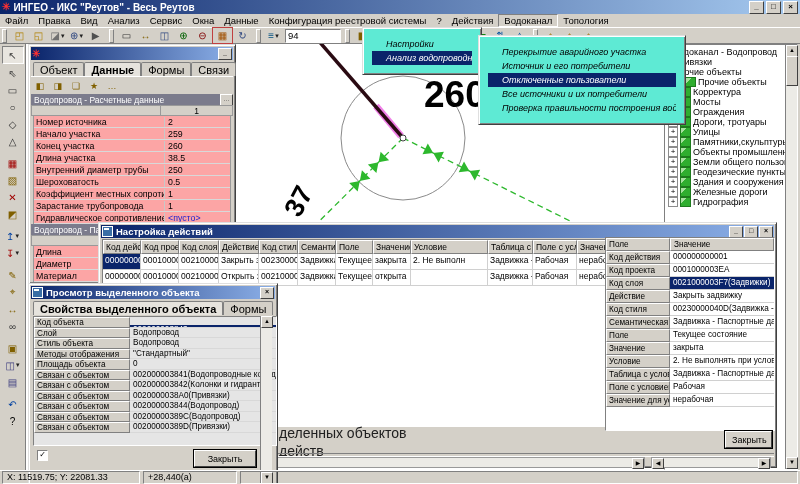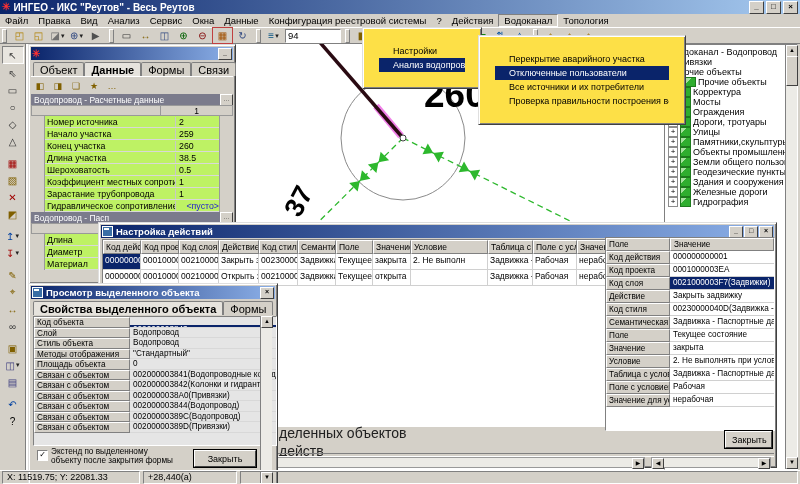--- a/index.html
+++ b/index.html
@@ -55,25 +55,25 @@
   .ptabs{display:flex;margin:2px 2px 0 4px;height:14px;}
   .ptab{padding:1px 6px 0 6px;font-size:11px;border:1px solid #808080;border-bottom:none;background:#d4d0c8;border-top-left-radius:2px;border-top-right-radius:2px;white-space:nowrap;}
   .ptab.on{font-weight:bold;background:#e6e3dd;}
   .ptools{display:flex;align-items:center;height:17px;border-top:1px solid #fff;margin:0 2px;}
   .pbtn{width:18px;height:14px;display:flex;align-items:center;justify-content:center;font-size:9px;color:#806000;}
   .shead{height:11px;background:#7b7b8c;color:#fff;font-size:8.5px;display:flex;align-items:center;padding-left:3px;margin:0 2px;position:relative;white-space:nowrap;overflow:hidden;}
   .shbtn{position:absolute;right:0;top:0;width:11px;height:11px;background:#d4d0c8;border:1px solid;border-color:#fff #404040 #404040 #fff;color:#000;font-size:6px;text-align:center;line-height:9px;}
   .pcolhead{display:flex;height:11px;margin:0 2px;font-size:8.5px;background:#d4d0c8;}
   .pch1{width:128px;border:1px solid #999;}
   .pch2{flex:1;border:1px solid #999;border-left:none;text-align:center;}
-  .prows{margin:0 15px;background:#bef264;border-left:1px solid #999;border-right:1px solid #999;}
+  .prows{margin:0 4px;background:#fca5a5;border-left:1px solid #999;border-right:1px solid #999;}
   .prow{display:flex;height:11px;border-bottom:1px solid #d8d8d8;font-size:8.8px;align-items:center;}
   .plbl{width:128px;padding-left:2px;white-space:nowrap;overflow:hidden;flex:none;border-right:1px solid #c8c8c8;}
   .pval{flex:1;padding-left:3px;white-space:nowrap;overflow:hidden;}
-  .pval.empty{color:#2222cc;text-align:right;}
+  .pval.empty{color:#2222cc;}
   
   #actions{left:98px;top:222px;width:679px;height:246px;}
   #atable{position:absolute;left:3px;top:16px;width:671px;height:186px;background:#fff;border:1px solid;border-color:#808080 #fff #fff #808080;overflow:hidden;}
   .arow{display:flex;height:16px;}
   .arow.hdr{height:14px;}
   .acell{flex:none;font-size:8.5px;padding:1px 1px 0 2px;white-space:nowrap;overflow:hidden;box-sizing:border-box;}
   .hdr .acell{background:#d4d0c8;border:1px solid;border-color:#fff #808080 #808080 #fff;}
   .arow:not(.hdr) .acell{border-right:1px solid #d0d0d0;border-bottom:1px solid #d0d0d0;}
   .acell.sel{background:#0a246a;color:#fff;}
   .afrag{position:absolute;font-size:14px;color:#202020;white-space:nowrap;}
@@ -92,21 +92,21 @@
   
   #view{left:28px;top:283px;width:250px;height:232px;}
   #vtable{position:absolute;left:4px;top:32px;width:242px;height:128px;background:#e5e5e5;border:1px solid;border-color:#808080 #fff #fff #808080;overflow:hidden;}
   .vrow{display:flex;height:10.5px;}
   .vlbl{width:96px;flex:none;font-size:8.2px;background:#d4d0c8;border:1px solid;border-color:#fff #808080 #808080 #fff;padding:0 0 0 2px;white-space:nowrap;overflow:hidden;box-sizing:border-box;}
   .vval{flex:1;font-size:8.2px;padding:0 0 0 3px;border-bottom:1px solid #d8d8d8;white-space:nowrap;overflow:hidden;}
   .vval.sel{background:#0a246a;color:#fff;margin-top:8px;}
   .cbx{position:absolute;left:8px;top:166px;width:9px;height:9px;background:#fff;border:1px solid;border-color:#808080 #fff #fff #808080;font-size:8px;line-height:8px;text-align:center;}
   .cblbl{position:absolute;left:22px;top:163px;font-size:8.2px;line-height:9px;}
   
-  .popup{position:absolute;background:#fde047;border:1px solid;border-color:#dfdfdf #404040 #404040 #dfdfdf;box-shadow:inset 1px 1px 0 #fff,inset -1px -1px 0 #808080;padding:16px;box-sizing:border-box;z-index:50;}
+  .popup{position:absolute;background:#5eead4;border:1px solid;border-color:#dfdfdf #404040 #404040 #dfdfdf;box-shadow:inset 1px 1px 0 #fff,inset -1px -1px 0 #808080;padding:9px;box-sizing:border-box;z-index:50;font-style:italic;}
   #popup1{left:362px;top:27px;width:120px;}
   #popup2{left:478px;top:35px;width:208px;}
   .pitem{height:14px;font-size:9px;display:flex;align-items:center;padding:0 4px 0 14px;white-space:nowrap;overflow:hidden;}
   .pitem.hl{background:#0a246a;color:#fff;}
   
   #statusbar{position:absolute;left:0;top:470px;width:800px;height:14px;border-top:1px solid #fff;display:flex;align-items:center;gap:3px;padding:1px 2px;box-sizing:border-box;}
   .scell{height:11px;border:1px solid;border-color:#808080 #fff #fff #808080;font-size:9px;padding:0 4px;white-space:nowrap;}
   .scell.c1{width:128px;}
   .scell.c2{width:84px;}
   .scell.c3{flex:1;}
@@ -461,20 +461,24 @@
         </div>
         <div class="prow">
           <div class="plbl">Конец участка</div>
           <div class="pval">260</div>
         </div>
         <div class="prow">
           <div class="plbl">Длина участка</div>
           <div class="pval">38.5</div>
         </div>
         <div class="prow">
+          <div class="plbl">Внутренний диаметр трубы</div>
+          <div class="pval">250</div>
+        </div>
+        <div class="prow">
           <div class="plbl">Шероховатость</div>
           <div class="pval">0.5</div>
         </div>
         <div class="prow">
           <div class="plbl">Коэффициент местных сопротивлений</div>
           <div class="pval">1</div>
         </div>
         <div class="prow">
           <div class="plbl">Зарастание трубопровода</div>
           <div class="pval">1</div>
@@ -686,33 +690,30 @@
         <div class="vrow">
           <div class="vlbl">Связан с объектом</div>
           <div class="vval">00200000389D(Привязки)</div>
         </div>
       </div>
     <div style="position:absolute;right:5px;top:32px;bottom:30px;width:11px;background:#ecebe6;border-left:1px solid #808080;">
       <span class="sbtn" style="top:0;">▲</span>
       <span class="sbtn" style="bottom:0;top:auto;">▼</span>
     </div>
     <span class="cbx">✓</span>
-    <div class="cblbl">
-      <div>Экстенд по выделенному</div>
-      <div>объекту после закрытия формы</div>
-    </div>
     <button class="btn95 def" style="left:165px;top:166px;width:62px;height:17px;">Закрыть</button>
   </div>
 
   <div id="popup1" class="popup">
       <div class="pitem">Настройки</div>
       <div class="pitem hl">Анализ водопроводных сетей</div>
     </div>
   <div id="popup2" class="popup">
       <div class="pitem">Перекрытие аварийного участка</div>
+      <div class="pitem">Источник и его потребители</div>
       <div class="pitem hl">Отключенные пользователи</div>
       <div class="pitem">Все источники и их потребители</div>
       <div class="pitem">Проверка правильности построения водопроводной сети</div>
     </div>
 
   <div id="statusbar">
     <span class="scell c1">X: 11519.75; Y: 22081.33</span>
     <span class="scell c2">+28,440(а)</span>
     <span class="scell c3"></span>
   </div>

